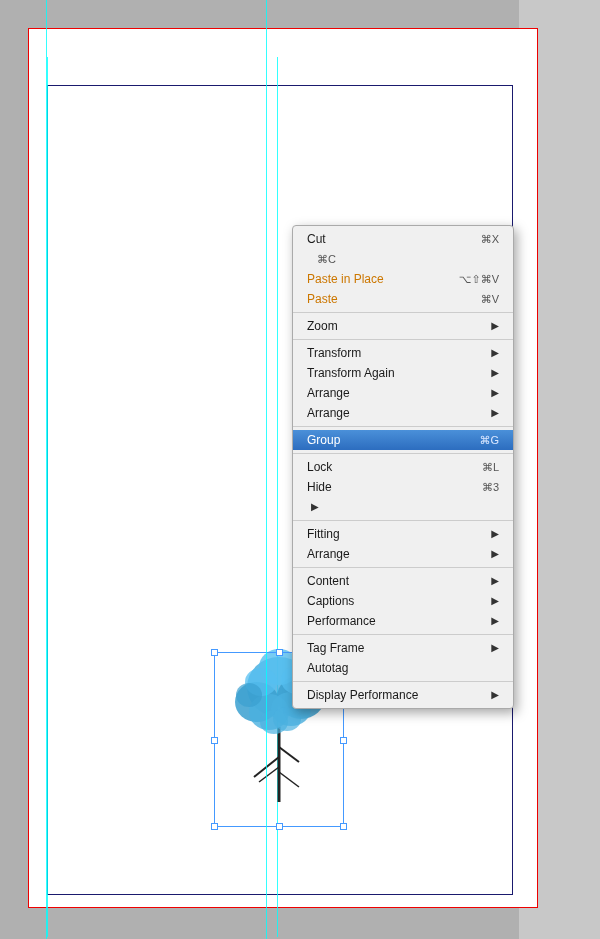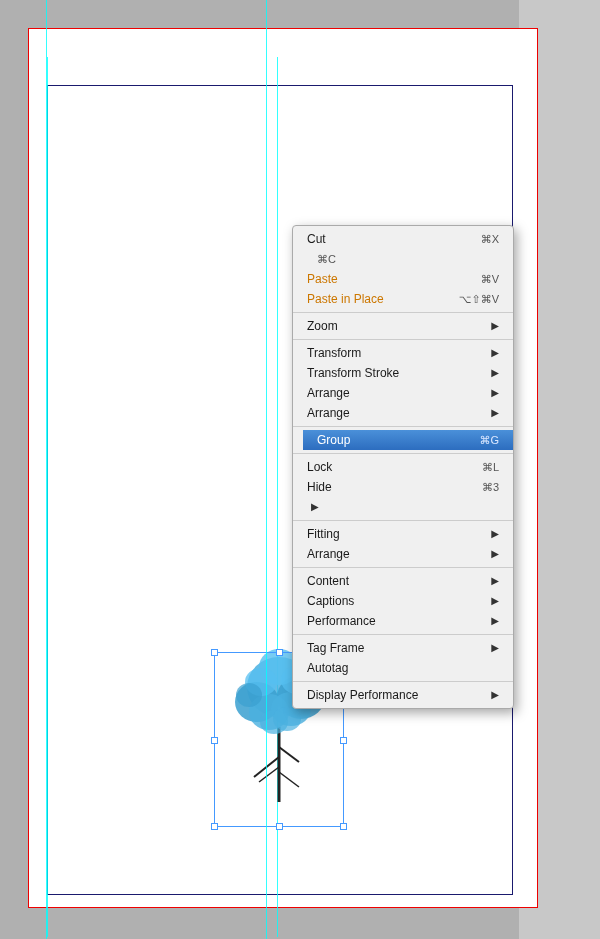--- a/index.html
+++ b/index.html
@@ -111,21 +111,20 @@
       padding: 2px 14px 2px 14px;
       color: #1a1a1a;
       cursor: default;
       height: 20px;
       line-height: 20px;
     }
 
     .menu-item.highlighted {
       background: linear-gradient(to bottom, #4a90d9 0%, #2c6dbf 100%);
       color: white;
-      margin-left: 10px;
     }
 
     .menu-item.paste-label {
       color: #cc7700;
     }
     .menu-item.paste-in-place-label {
       color: #cc7700;
     }
 
     .menu-item .label {
@@ -213,44 +212,44 @@
 
   <div class="context-menu">
 
     <div class="menu-item">
       <span class="label">Cut</span>
       <span class="shortcut">⌘X</span>
     </div>
     <div class="menu-item">
       <span class="shortcut">⌘C</span>
     </div>
+    <div class="menu-item paste-in-place-label">
+      <span class="label">Paste in Place</span>
+      <span class="shortcut">⌥⇧⌘V</span>
+    </div>
     <div class="menu-item paste-label">
       <span class="label">Paste</span>
       <span class="shortcut">⌘V</span>
     </div>
-    <div class="menu-item paste-in-place-label">
-      <span class="label">Paste in Place</span>
-      <span class="shortcut">⌥⇧⌘V</span>
-    </div>
 
     <div class="menu-separator"></div>
 
     <div class="menu-item submenu-item">
       <span class="label">Zoom</span>
       <span class="arrow">▶</span>
     </div>
 
     <div class="menu-separator"></div>
 
     <div class="menu-item submenu-item">
       <span class="label">Transform</span>
       <span class="arrow">▶</span>
     </div>
     <div class="menu-item submenu-item">
-      <span class="label">Transform Stroke</span>
+      <span class="label">Transform Again</span>
       <span class="arrow">▶</span>
     </div>
     <div class="menu-item submenu-item">
       <span class="label">Arrange</span>
       <span class="arrow">▶</span>
     </div>
     <div class="menu-item submenu-item">
       <span class="label">Arrange</span>
       <span class="arrow">▶</span>
     </div>

